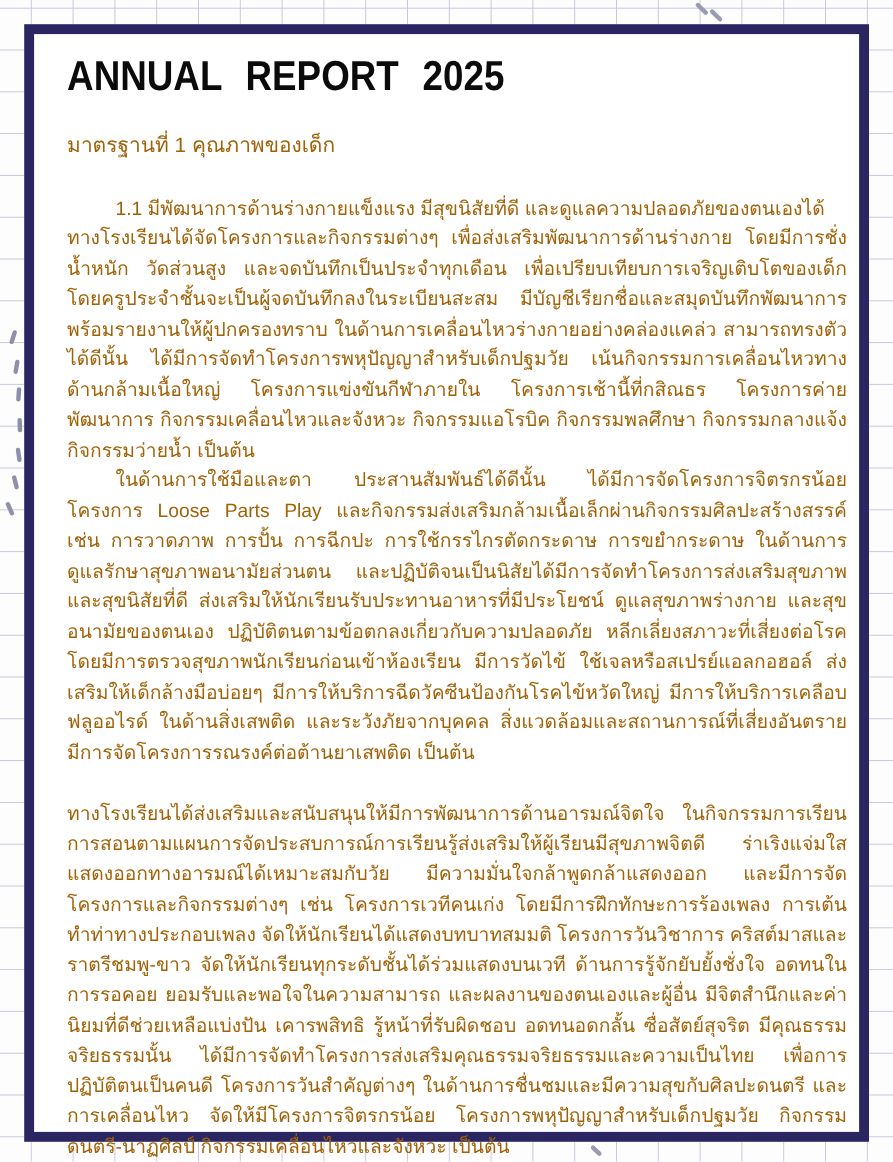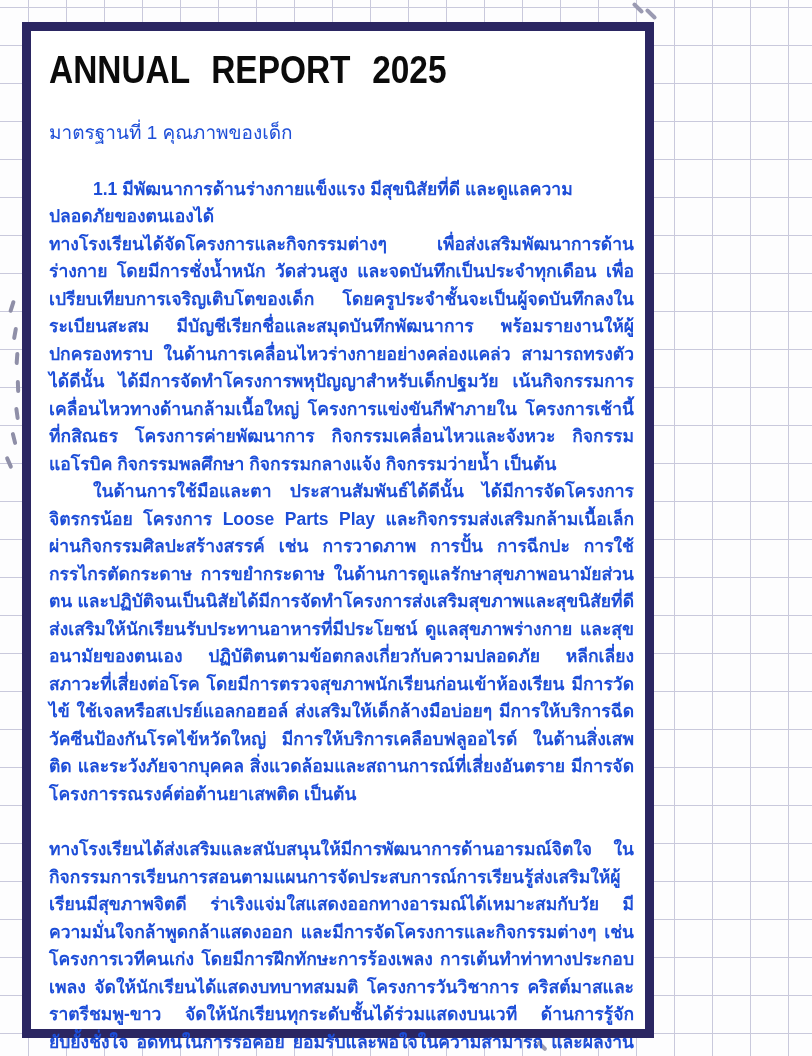--- a/index.html
+++ b/index.html
@@ -24,36 +24,36 @@
     position:absolute;width:4px;height:13px;border-radius:3px;background:#8f8fa8;display:block;
   }
   .md1{left:10px;top:300px;transform:rotate(18deg);}
   .md2{left:13px;top:327px;transform:rotate(10deg);}
   .md3{left:15px;top:352px;transform:rotate(4deg);}
   .md4{left:16px;top:380px;transform:rotate(-2deg);}
   .md5{left:15px;top:407px;transform:rotate(-8deg);}
   .md6{left:12px;top:432px;transform:rotate(-14deg);}
   .md7{left:7px;top:456px;transform:rotate(-24deg);}
   .page{
-    position:absolute;left:22px;top:22px;width:632px;height:1016px;
+    position:absolute;left:22px;top:22px;width:768px;height:1016px;
     box-sizing:border-box;border:9px solid #2b2662;background:#ffffff;
-    padding:10px 11px 0 18px;
+    padding:10px 11px 0 30px;
   }
   .report-title{
     margin:8px 0 0 0;
     font-size:38px;font-weight:700;color:#0b0b0b;
     letter-spacing:0px;word-spacing:14px;white-space:nowrap;
     display:inline-block;transform:scaleX(0.88);transform-origin:left center;
   }
   .standard-heading{
     margin:27px 0 0 0;font-size:19px;font-weight:400;color:#161616;
   }
-  .doc-text{font-size:17.5px;line-height:27.5px;color:#1d4ed8;}
+  .doc-text{font-size:17.5px;line-height:27.5px;color:#a16207;}
   p{margin:0;}
-  .sec{margin-top:28px;font-weight:bold;}
+  .sec{margin-top:28px;}
   .sec-head{text-indent:44px;}
   .body-par{text-align:justify;}
   .indent{text-indent:44px;}
 </style>
 </head>
 <body>
 
 <span class="pen-mark mark-a"></span>
 <span class="pen-mark mark-b"></span>
 <span class="pen-mark mark-c"></span>

